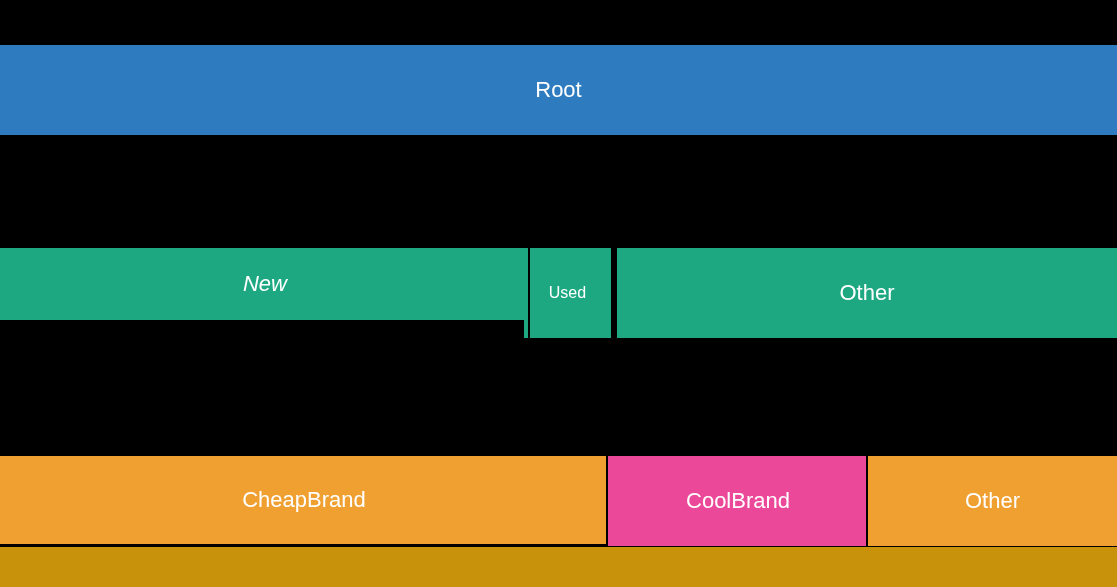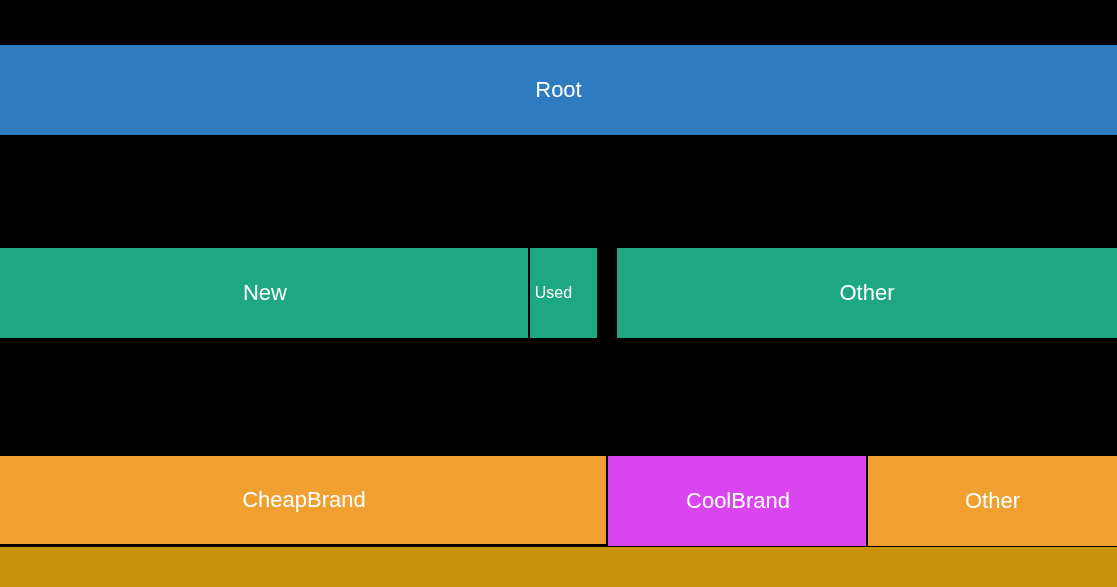--- a/index.html
+++ b/index.html
@@ -30,27 +30,28 @@
       width: 1117px;
       height: 90px;
     }
 
     
     .node-new {
       background: #1da882;
       top: 248px;
       left: 0;
       width: 530px;
-      height: 90px;
+      height: 72px;
+      font-style: italic;
     }
 
     .node-used {
       background: #1da882;
       top: 248px;
-      left: 510px;
+      left: 524px;
       width: 87px;
       height: 90px;
       font-size: 16px;
     }
 
     .node-other-mid {
       background: #1da882;
       top: 248px;
       left: 617px;
       width: 500px;
@@ -60,21 +61,21 @@
     
     .node-cheapbrand {
       background: #f0a030;
       top: 456px;
       left: 0;
       width: 608px;
       height: 88px;
     }
 
     .node-coolbrand {
-      background: #d946ef;
+      background: #ec4899;
       top: 456px;
       left: 608px;
       width: 260px;
       height: 90px;
     }
 
     .node-other-bottom {
       background: #f0a030;
       top: 456px;
       left: 868px;

